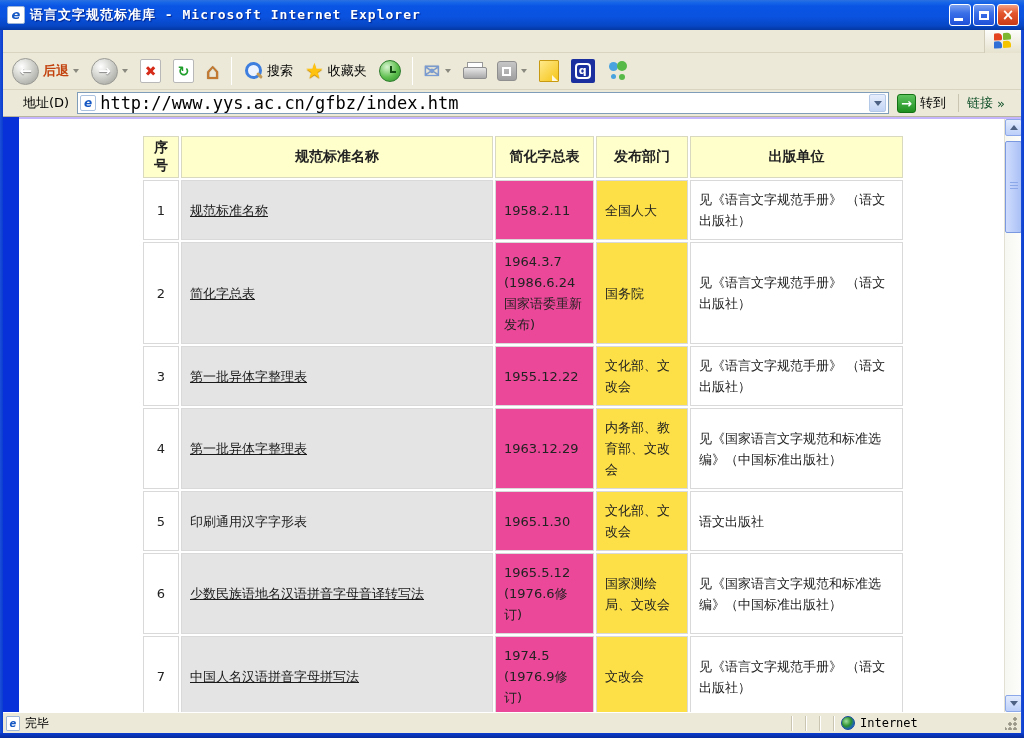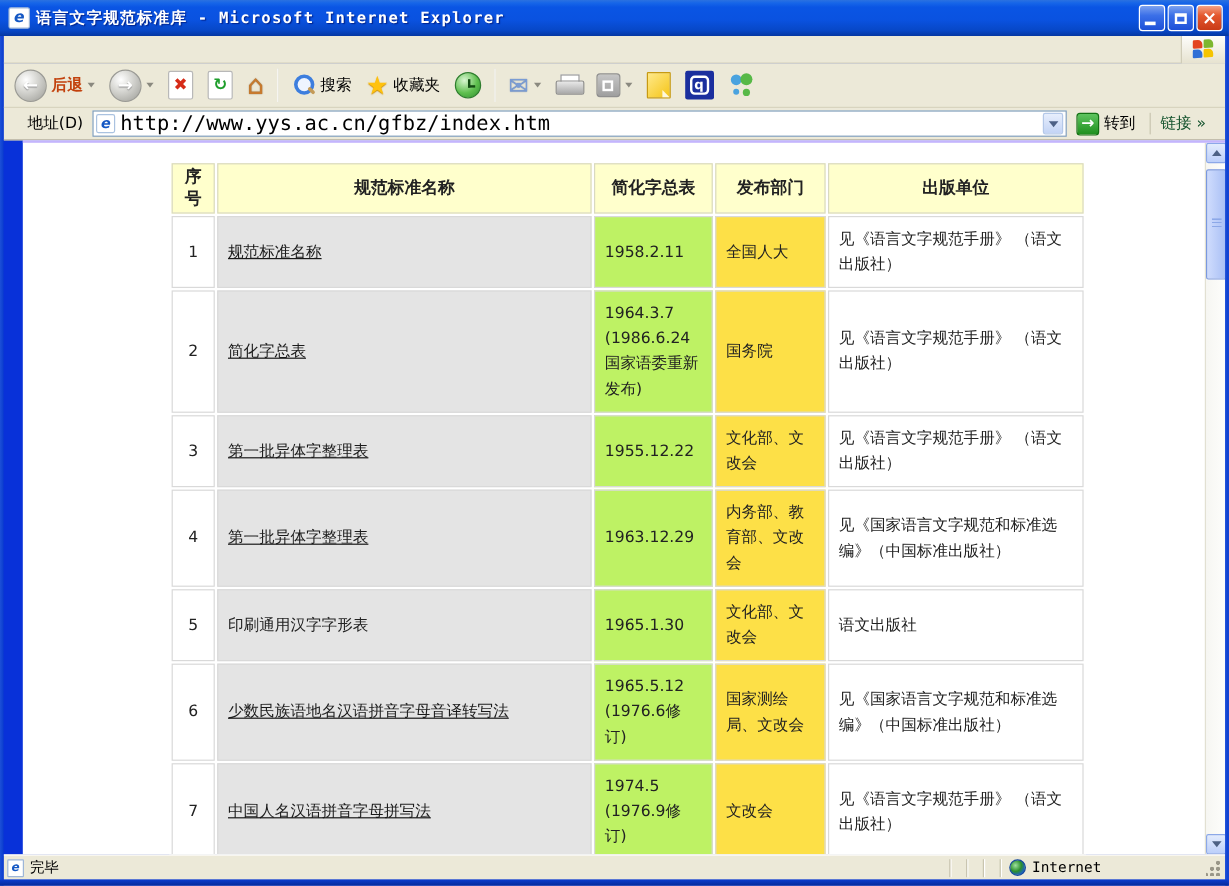--- a/index.html
+++ b/index.html
@@ -96,21 +96,21 @@
   .content { position:absolute; left:3px; top:117px; right:3px; bottom:26px; background:#fff;
     border-top:2px solid #c4b5fd; overflow:hidden;margin-left:16px; }
   .page { position:absolute; left:0; top:0; right:17px; bottom:0; overflow:hidden; }
 
   table.standards { border-collapse:separate; border-spacing:2px; margin:15px 0 0 122px; table-layout:fixed; width:752px; background:#fff; }
   table.standards th { background:#ffffcc; border:1px solid #d9d9c0; font-weight:bold; font-size:14px; color:#222;
     height:27px; text-align:center; padding:2px 4px; }
   table.standards td { border:1px solid #d9d9d9; font-size:13px; color:#222; padding:8px 8px; line-height:21px; vertical-align:middle; }
   td.c-num { text-align:center; background:#fff; }
   td.c-name { background:#e4e4e4; }
-  td.c-date { background:#bef264; }
+  td.c-date { background:#ec4899; }
   td.c-dept { background:#fde047; }
   td.c-pub { background:#fff; }
   .std-link { color:#1a1a1a; text-decoration:underline; cursor:pointer; }
   .std-plain { color:#222; }
 
   
   .vscroll { position:absolute; right:0; top:0; bottom:0; width:17px; background:linear-gradient(90deg,#f6f6f2,#fdfdfb); border-left:1px solid #e2e0d2; }
   .sbtn { position:absolute; left:0; width:17px; height:17px; border:1px solid #8ca8e8; border-radius:2px;
     background:linear-gradient(180deg,#e3ecfd,#bccffa); display:flex; align-items:center; justify-content:center; }
   .sbtn.up { top:0; } .sbtn.down { bottom:0; }

